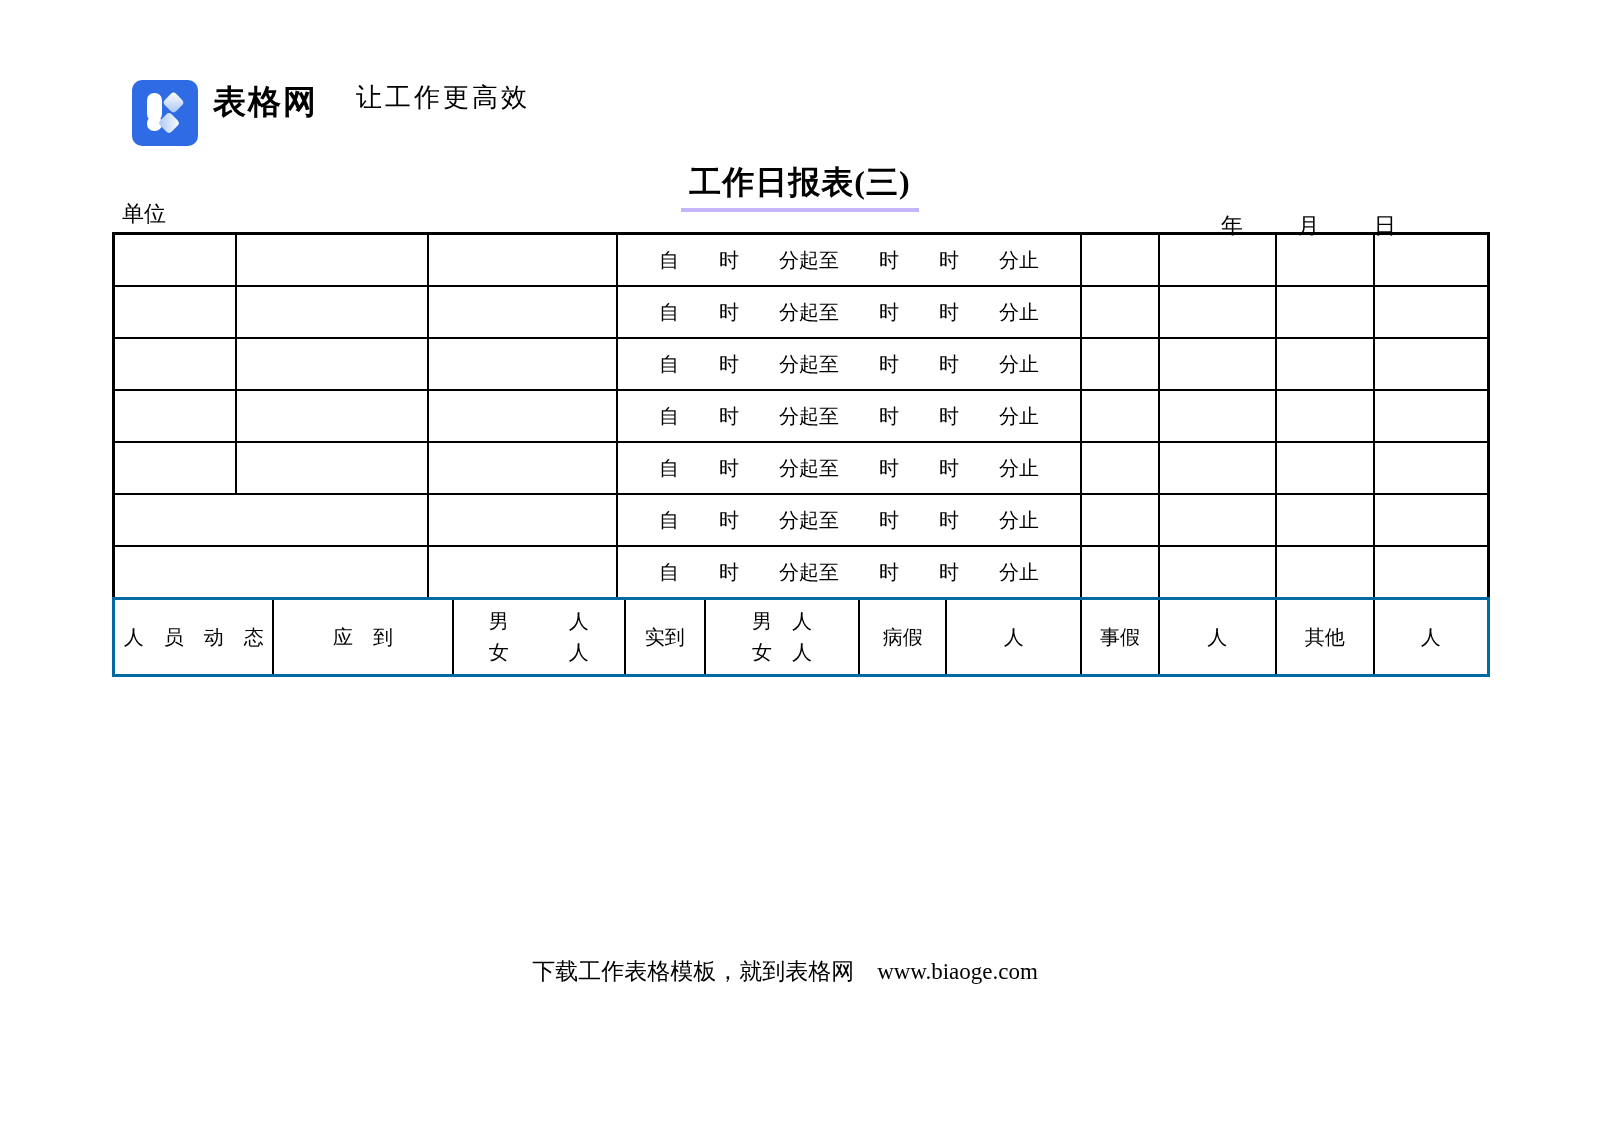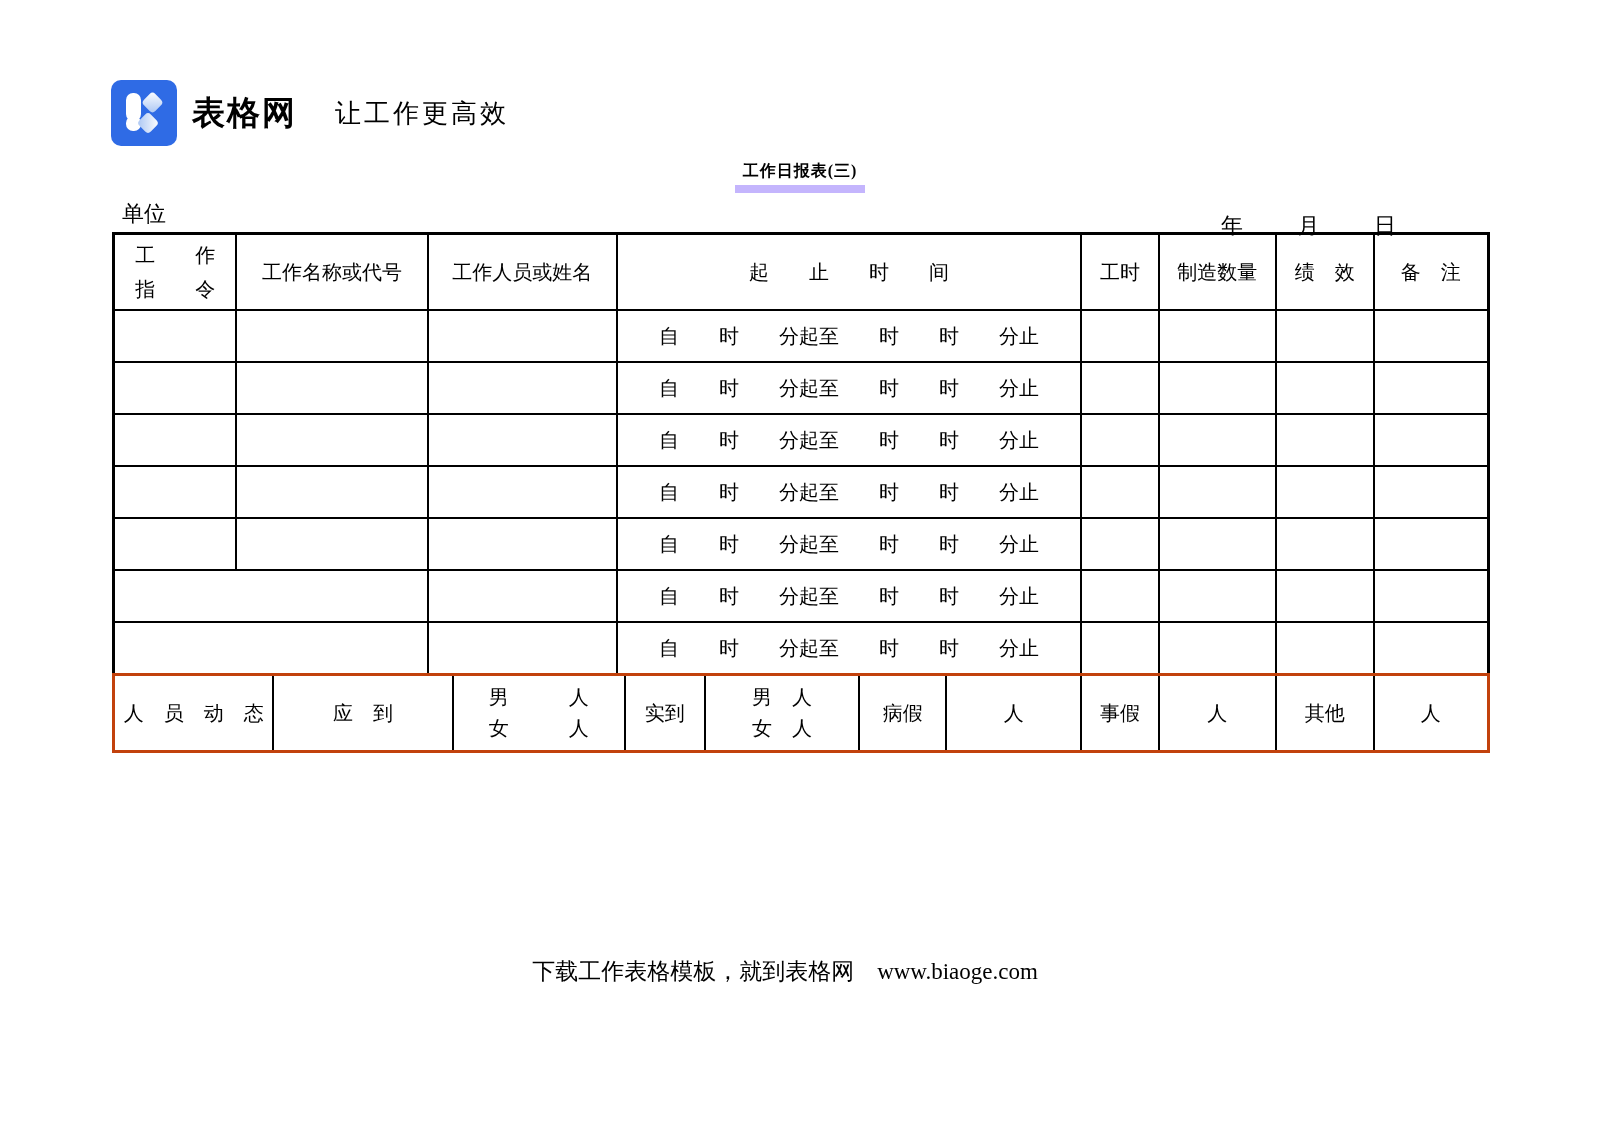--- a/index.html
+++ b/index.html
@@ -7,31 +7,31 @@
     position: relative;
     width: 1600px;
     height: 1132px;
     background: #ffffff;
     color: #000000;
     font-family: "Liberation Serif", serif;
     overflow: hidden;
   }
 
   
-  .brand { position: absolute; left: 111px; top: 80px; display: flex; align-items: center; }
+  .brand { position: absolute; left: 132px; top: 80px; display: flex; align-items: flex-start; }
   .logo { width: 66px; height: 66px; flex: 0 0 auto; }
   .brand-name { font-size: 33px; font-weight: bold; margin-left: 15px; letter-spacing: 2px; }
   .brand-tagline { font-size: 26px; margin-left: 38px; letter-spacing: 3px; }
 
   
   .doc-title { position: absolute; top: 161px; left: 0; width: 1600px; text-align: center; }
   .title-text {
     display: inline-block;
-    font-size: 16px; font-weight: bold; letter-spacing: 1px;
-    border-bottom: 8px solid #c4b5fd; padding: 0 8px 3px 8px;
+    font-size: 32px; font-weight: bold; letter-spacing: 1px;
+    border-bottom: 4px solid #c4b5fd; padding: 0 8px 3px 8px;
   }
 
   
   .meta-row { position: absolute; left: 122px; top: 199px; width: 1368px; font-size: 22px; text-decoration: underline; }
   .unit-label { display: inline-block; }
   .date-group { position: absolute; right: 94px; top: 12px; }
   .date-group span { display: inline-block; margin-left: 49px; }
 
   
   .form-wrap { position: absolute; left: 112px; top: 232px; width: 1378px; }
@@ -39,21 +39,21 @@
   .main-table { border: 3px solid #000; border-bottom: none; }
   .main-table th, .main-table td {
     border: 2px solid #000; text-align: center; vertical-align: middle;
     padding: 0; font-weight: normal; overflow: hidden;
   }
   .main-table tr.header-row th { height: 74px; }
   .main-table tr.data-row td { height: 50px; }
   .main-table tr:last-child td { border-bottom: none; }
   .two-line div { line-height: 1.7; }
 
-  .bottom-table { border: 3px solid #c2410c; }
+  .bottom-table { border: 3px solid #0369a1; }
   .bottom-table td {
     border: 2px solid #000; text-align: center; vertical-align: middle;
     padding: 0; height: 74px; overflow: hidden;
   }
   .pair-cell div { line-height: 1.55; text-align: center; }
 
   
   .footer-line { position: absolute; top: 956px; left: 0; width: 1570px; text-align: center; font-size: 23px; }
 </style>
 </head>
@@ -102,33 +102,20 @@
         <col style="width:8.93%">
           <col style="width:13.94%">
           <col style="width:13.73%">
         <col style="width:33.77%">
           <col style="width:5.66%">
           <col style="width:8.50%">
         <col style="width:7.12%">
           <col style="width:8.35%">
       </colgroup>
       <tbody>
-          <tr class="header-row">
-        <th class="two-line">
-          <div>工　　作</div>
-          <div>指　　令</div>
-        </th>
-        <th>工作名称或代号</th>
-        <th>工作人员或姓名</th>
-        <th>起　　止　　时　　间</th>
-        <th>工时</th>
-        <th>制造数量</th>
-        <th>绩　效</th>
-        <th>备　注</th>
-      </tr>
 
       <tr class="data-row">
         <td></td>
         <td></td>
         <td></td>
         <td>自　　时　　分起至　　时　　时　　分止</td>
         <td></td>
         <td></td>
         <td></td>
         <td></td>

